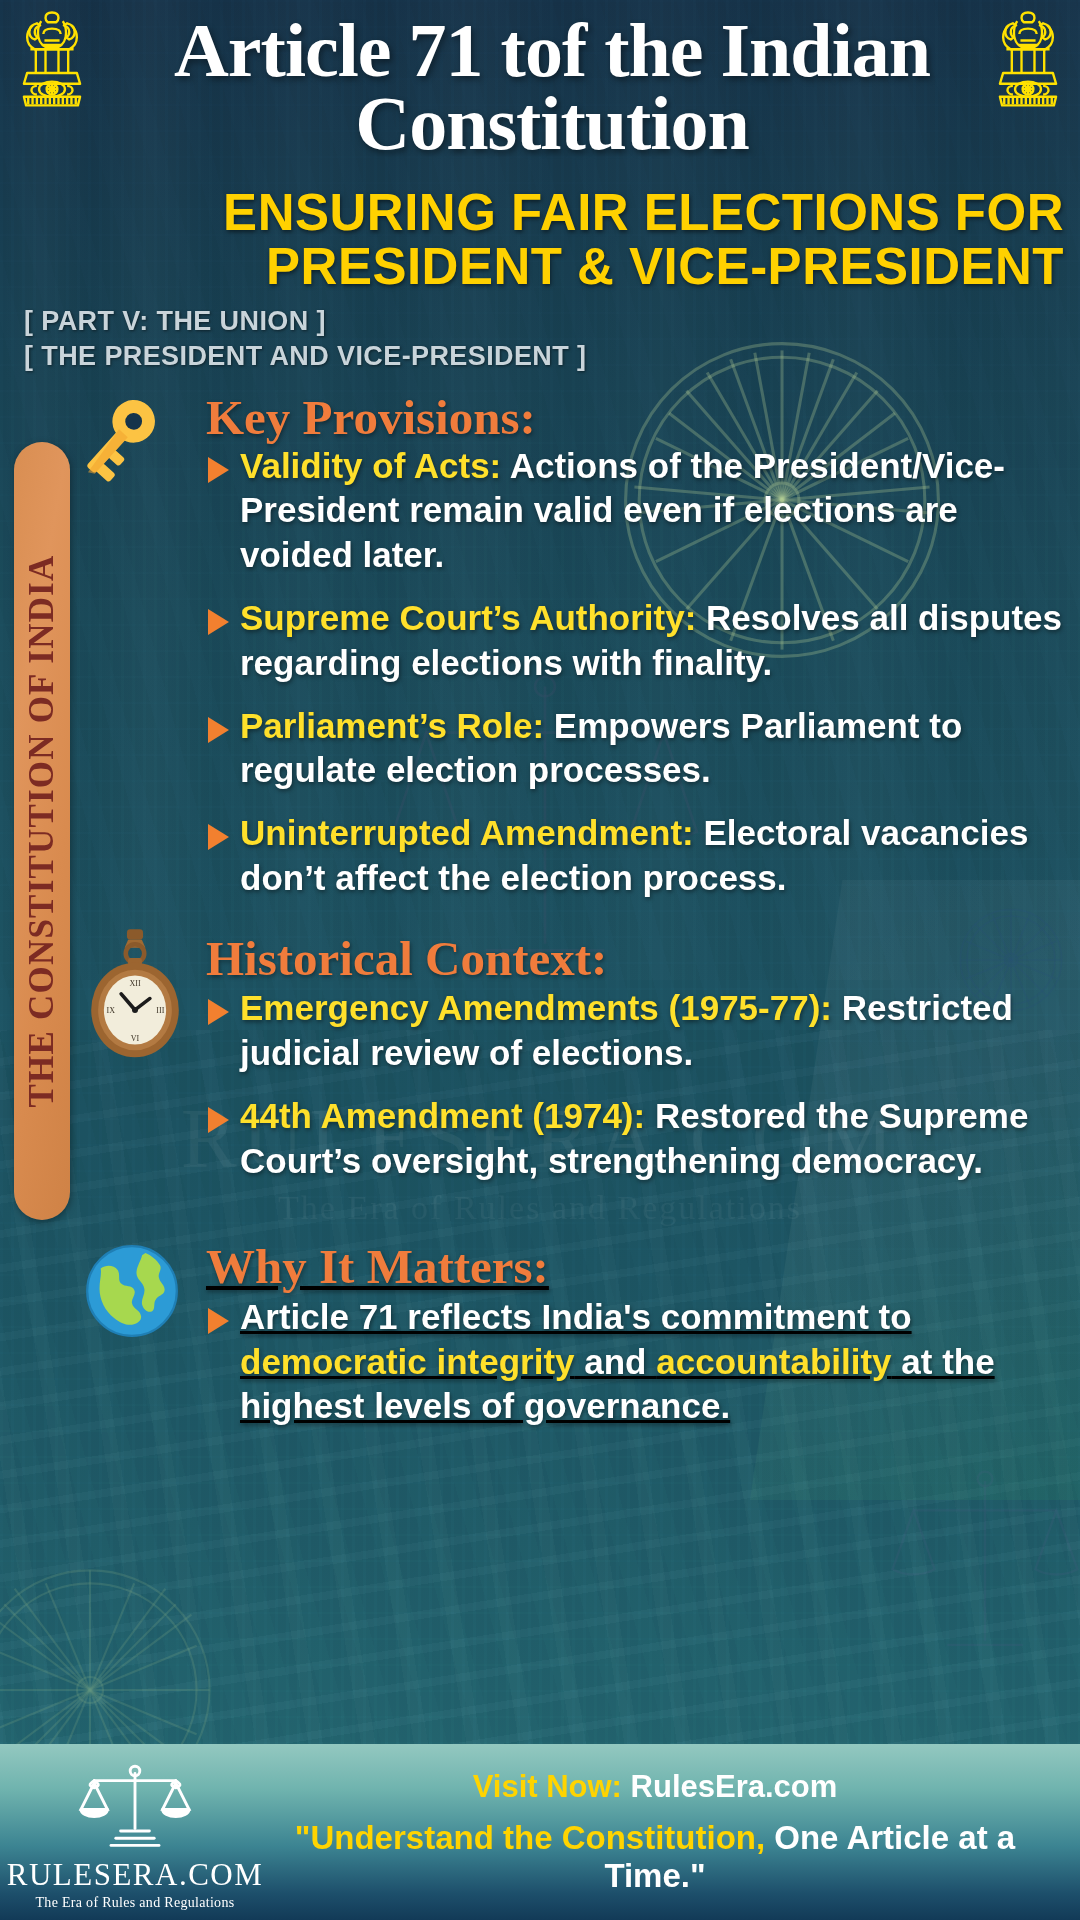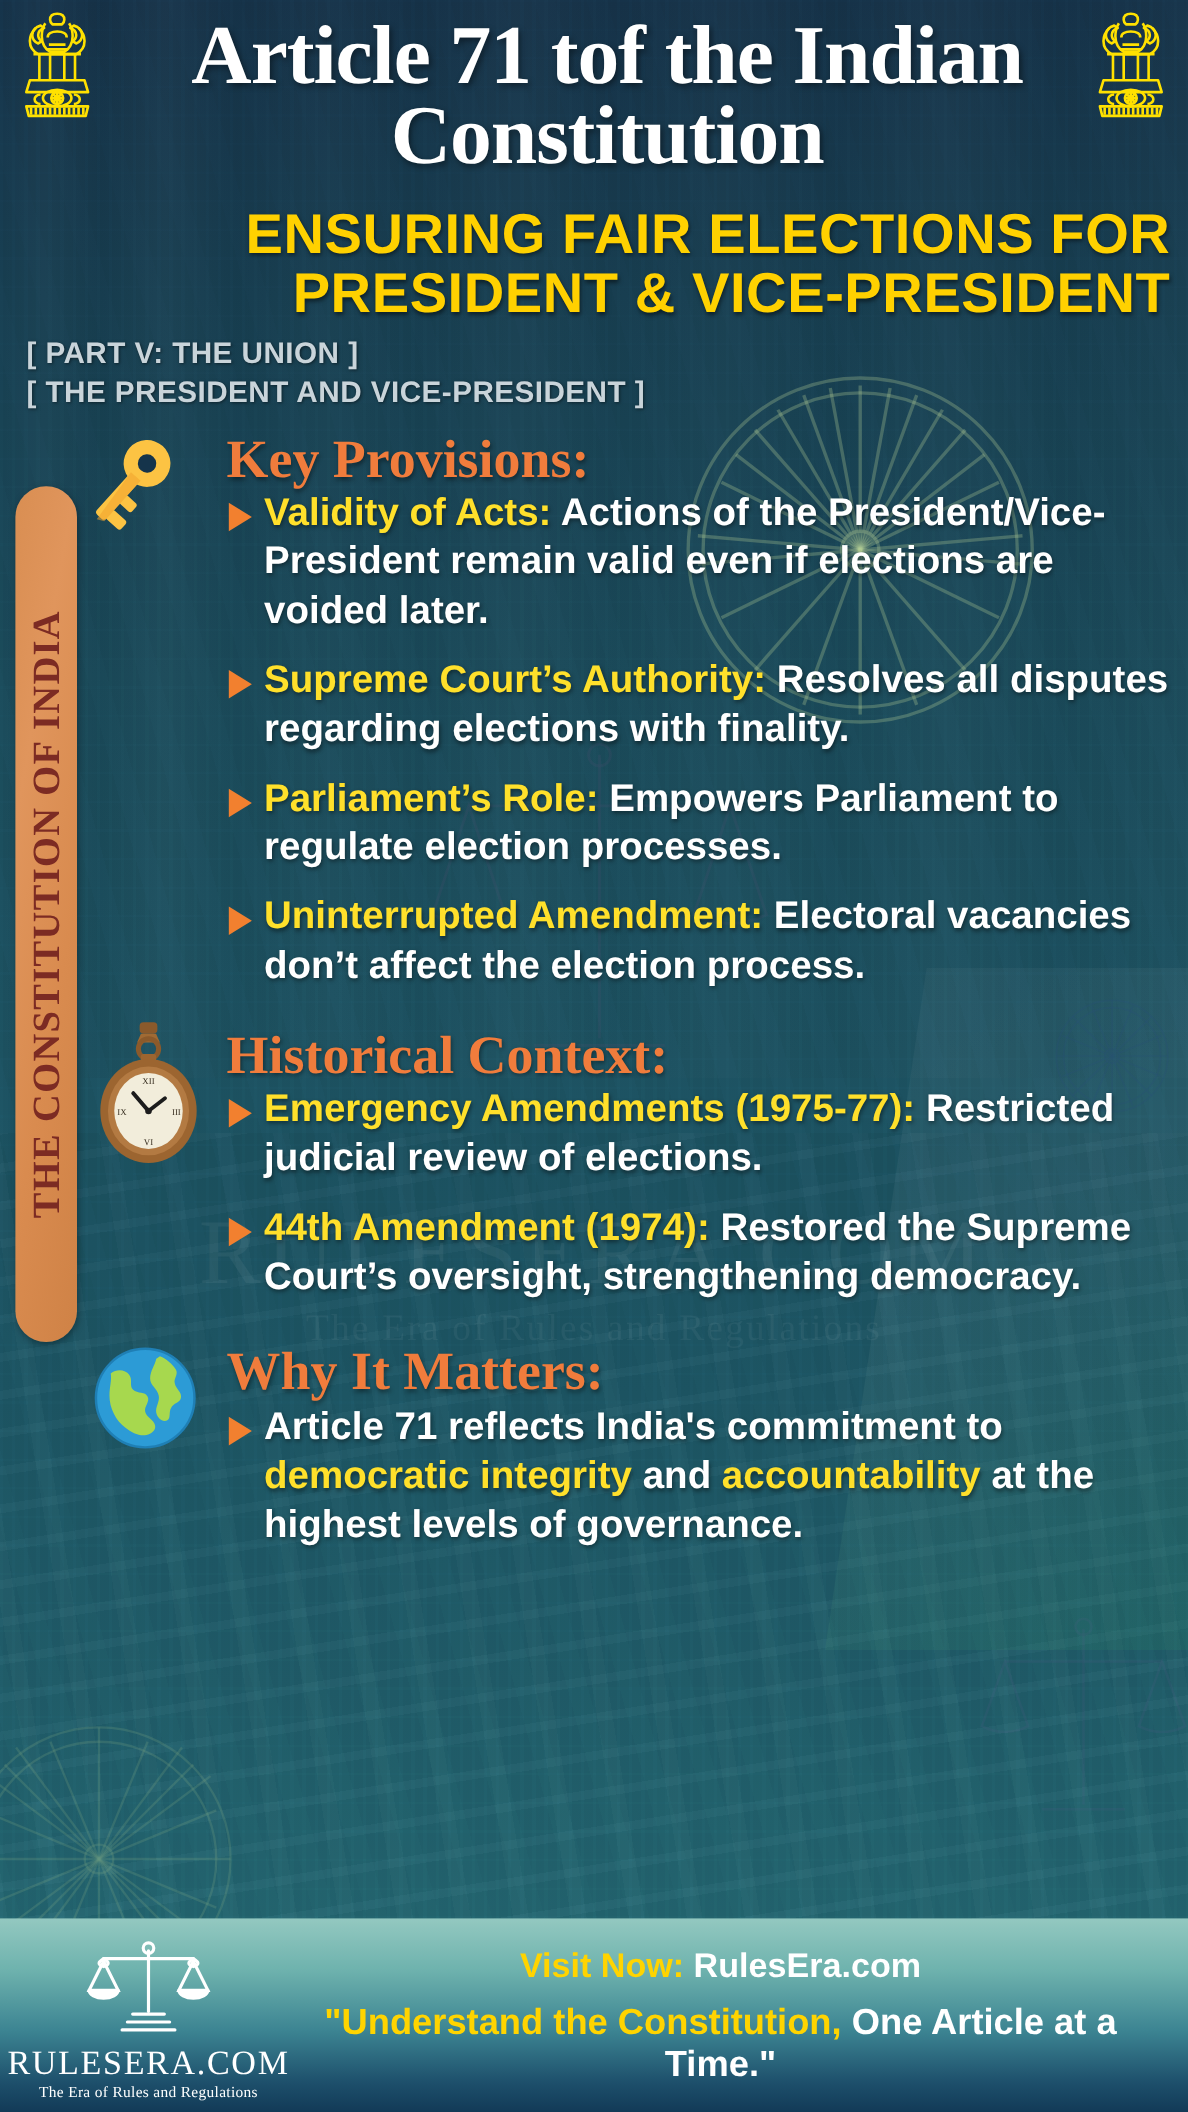--- a/index.html
+++ b/index.html
@@ -190,21 +190,21 @@
     border-top:13px solid transparent;
     border-bottom:13px solid transparent;
   }
   .bullet .lead{ color:#FFE02B; }
   .bullet .hl{ color:#FFE02B; }
 
   
   .sec-key{ margin-top:2px; }
   .sec-key .bullets{ margin-top:0; }
   .sec-hist{ margin-top:32px; }
-  .sec-why{ margin-top:38px; }
+  .sec-why{ margin-top:58px;text-decoration:underline; }
 
   
   .footer{
     position:absolute; left:0; bottom:0;
     width:1080px; height:176px;
     z-index:7;
     background:linear-gradient(180deg,#93c8c0 0%,#6fb3ae 26%,#3c8492 58%,#1d4f6b 85%,#123a57 100%);
     display:flex; align-items:center;
   }
   .footer-logo{

